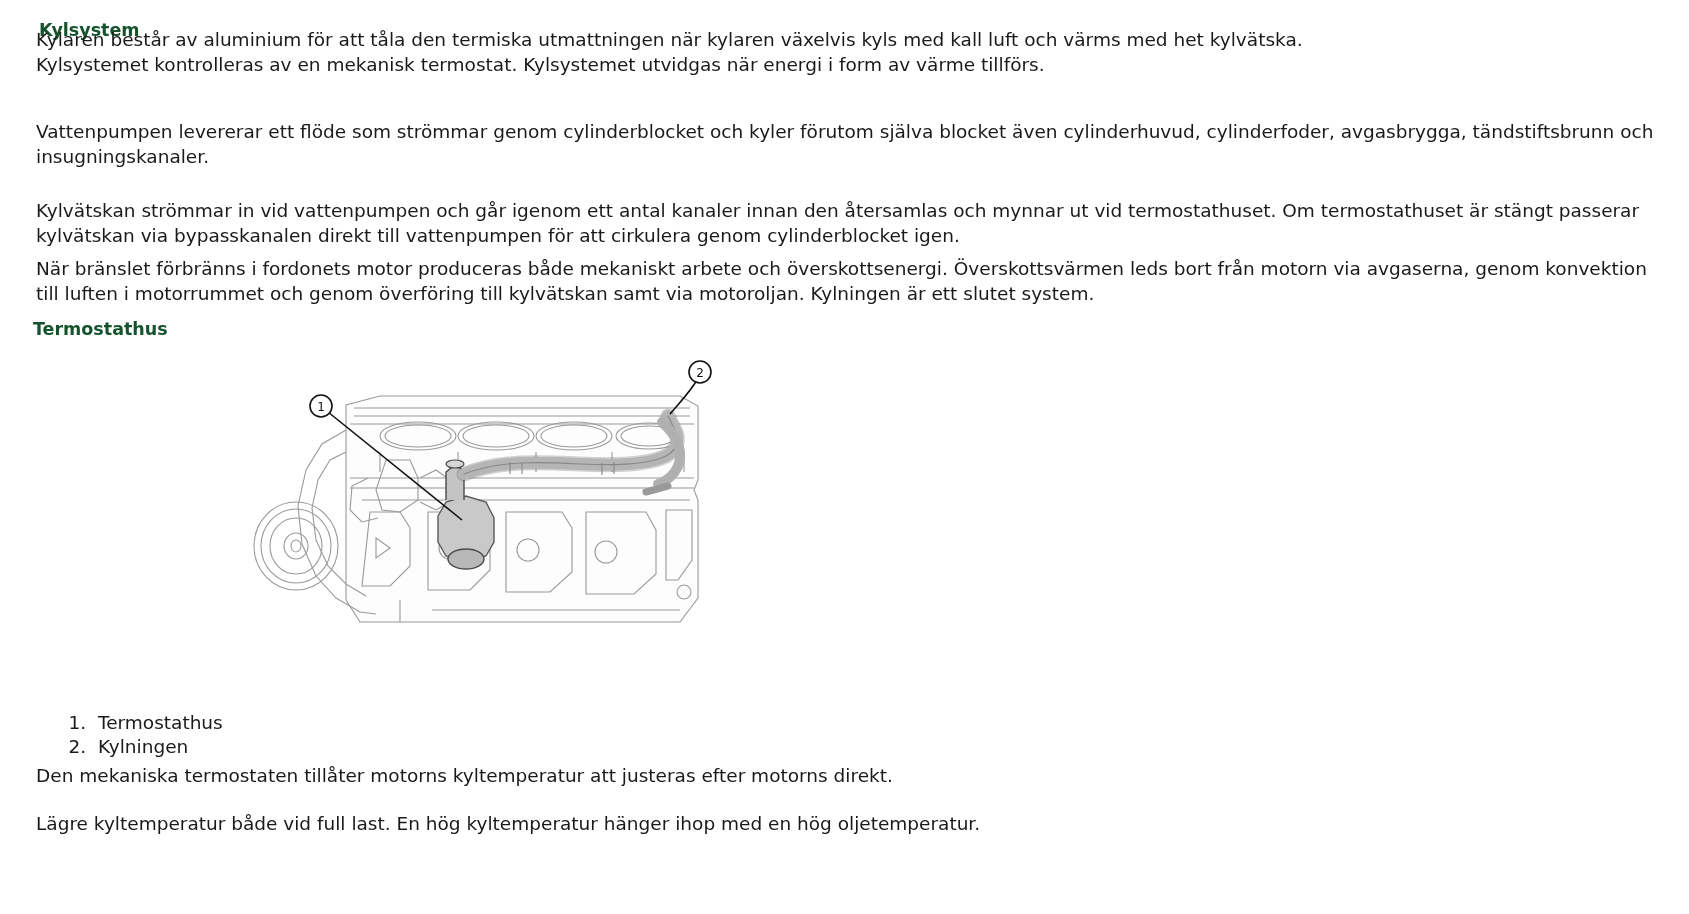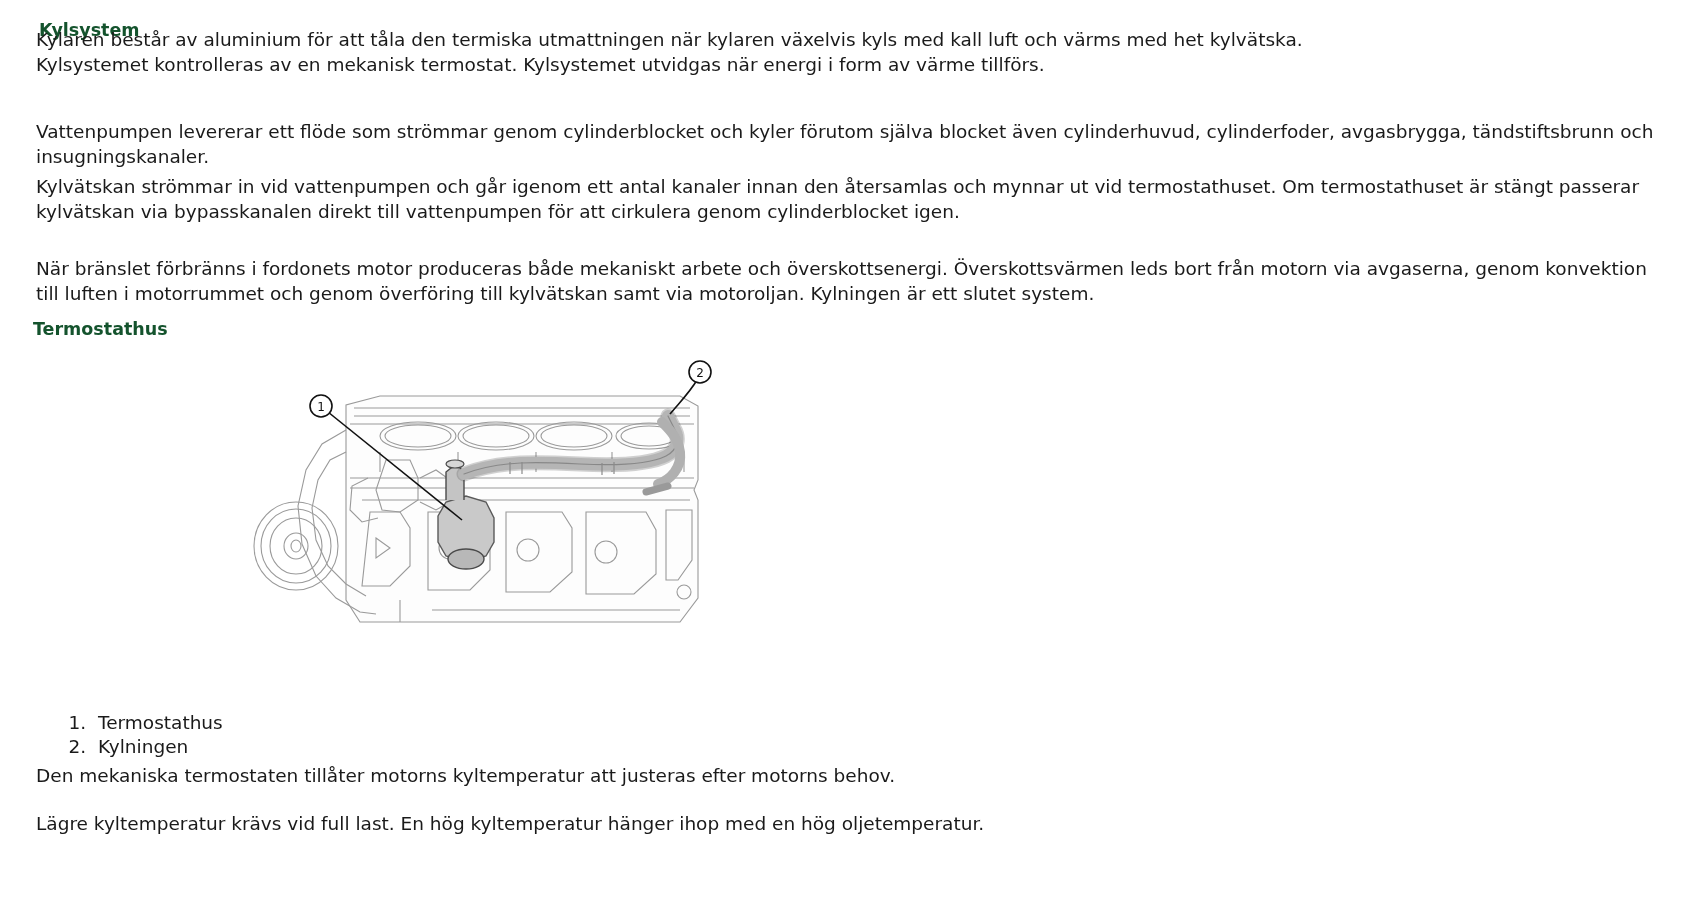--- a/index.html
+++ b/index.html
@@ -42,21 +42,21 @@
     font-size: 18.5px;
     line-height: 25px;
     color: #1a1a1a;
     margin: 0;
     position: absolute;
     left: 36px;
     width: 1630px;
   }
   #para-1 { top: 27px; }
   #para-2 { top: 119px; }
-  #para-3 { top: 174px; }
+  #para-3 { top: 198px; }
   #para-4 { top: 256px; }
   #para-closing-1 {
     top: 763px;
     left: 36px;
   }
   #para-closing-2 {
     top: 811px;
     left: 36px;
   }
   .figure {
@@ -180,17 +180,17 @@
         <text x="450" y="17" text-anchor="middle" font-family="DejaVu Sans, sans-serif" font-size="12" fill="#111111">2</text>
       </g>
     </svg>
   </div>
 
   <ol class="legend-list">
     <li>Termostathus</li>
     <li>Kylningen</li>
   </ol>
 
-  <p class="body-text" id="para-closing-1">Den mekaniska termostaten tillåter motorns kyltemperatur att justeras efter motorns behov.</p>
+  <p class="body-text" id="para-closing-1">Den mekaniska termostaten tillåter motorns kyltemperatur att justeras efter motorns direkt.</p>
 
-  <p class="body-text" id="para-closing-2">Lägre kyltemperatur krävs vid full last. En hög kyltemperatur hänger ihop med en hög oljetemperatur.</p>
+  <p class="body-text" id="para-closing-2">Lägre kyltemperatur både vid full last. En hög kyltemperatur hänger ihop med en hög oljetemperatur.</p>
 
 </div>
 
 </body></html>

